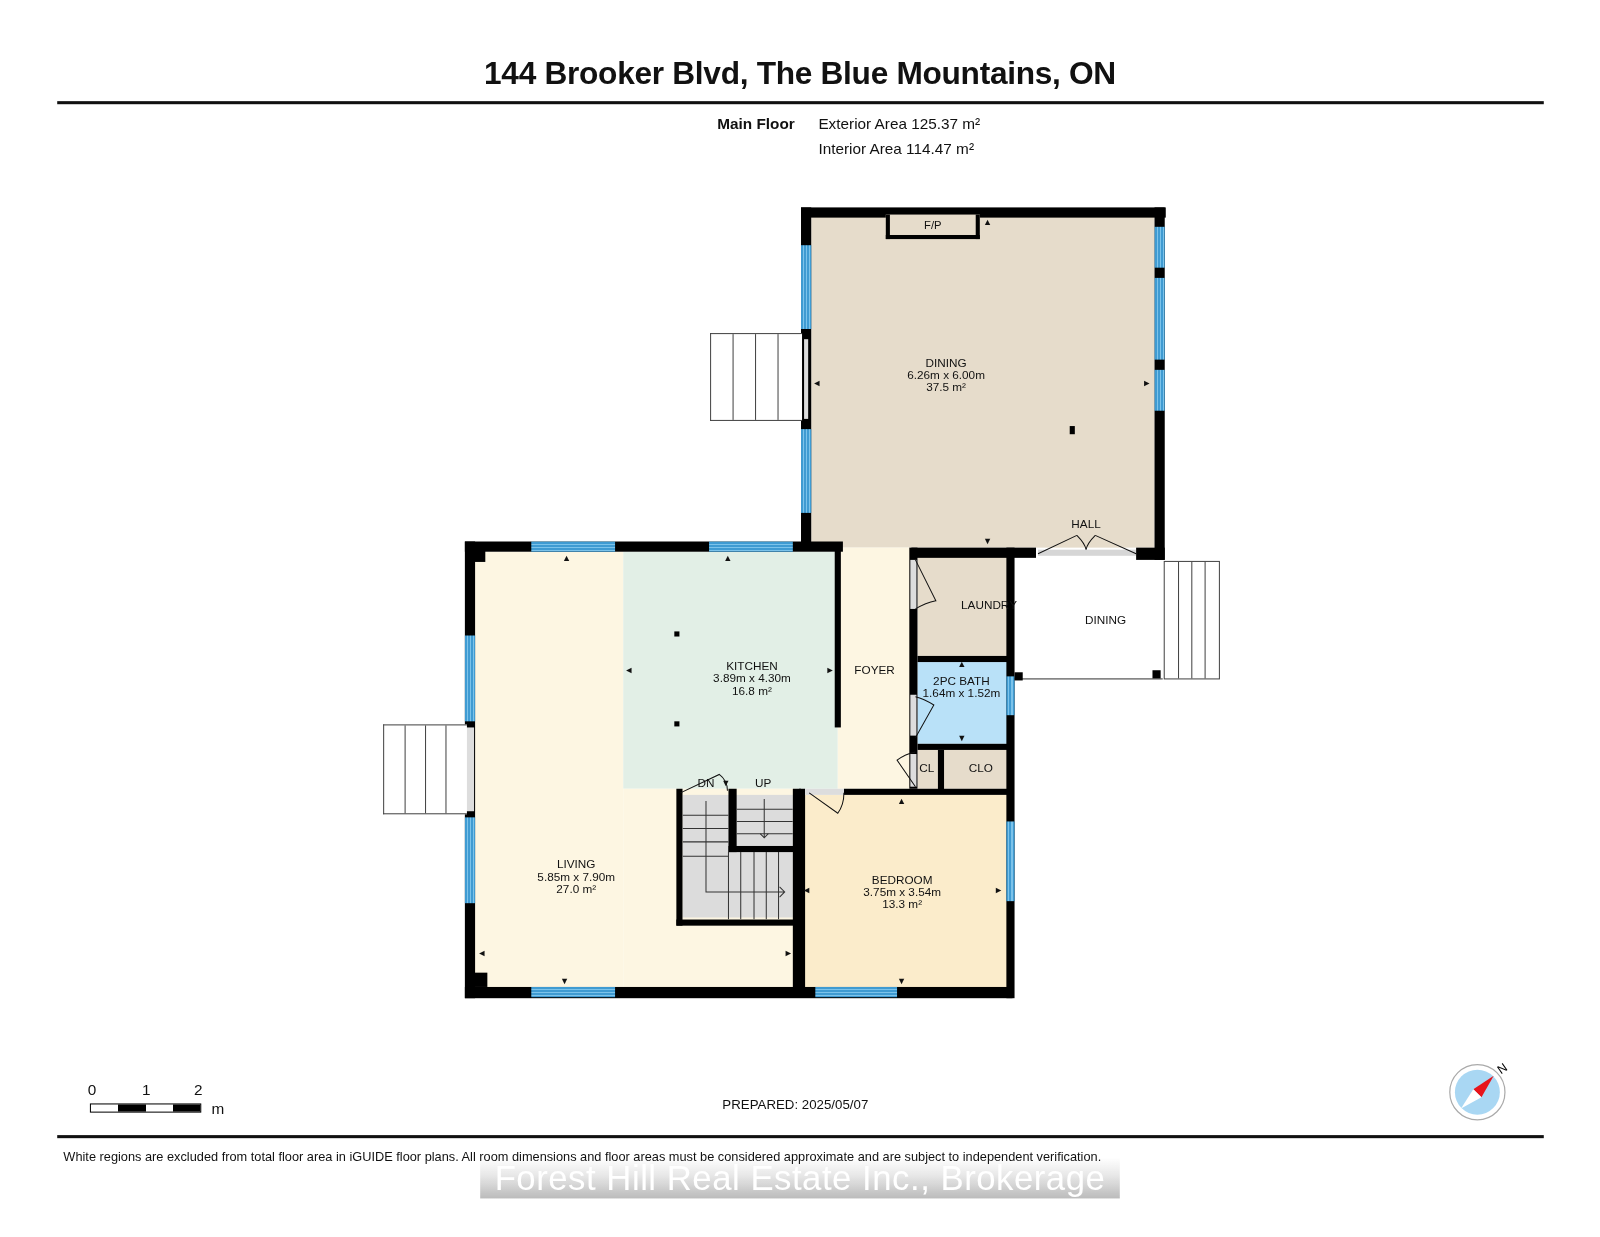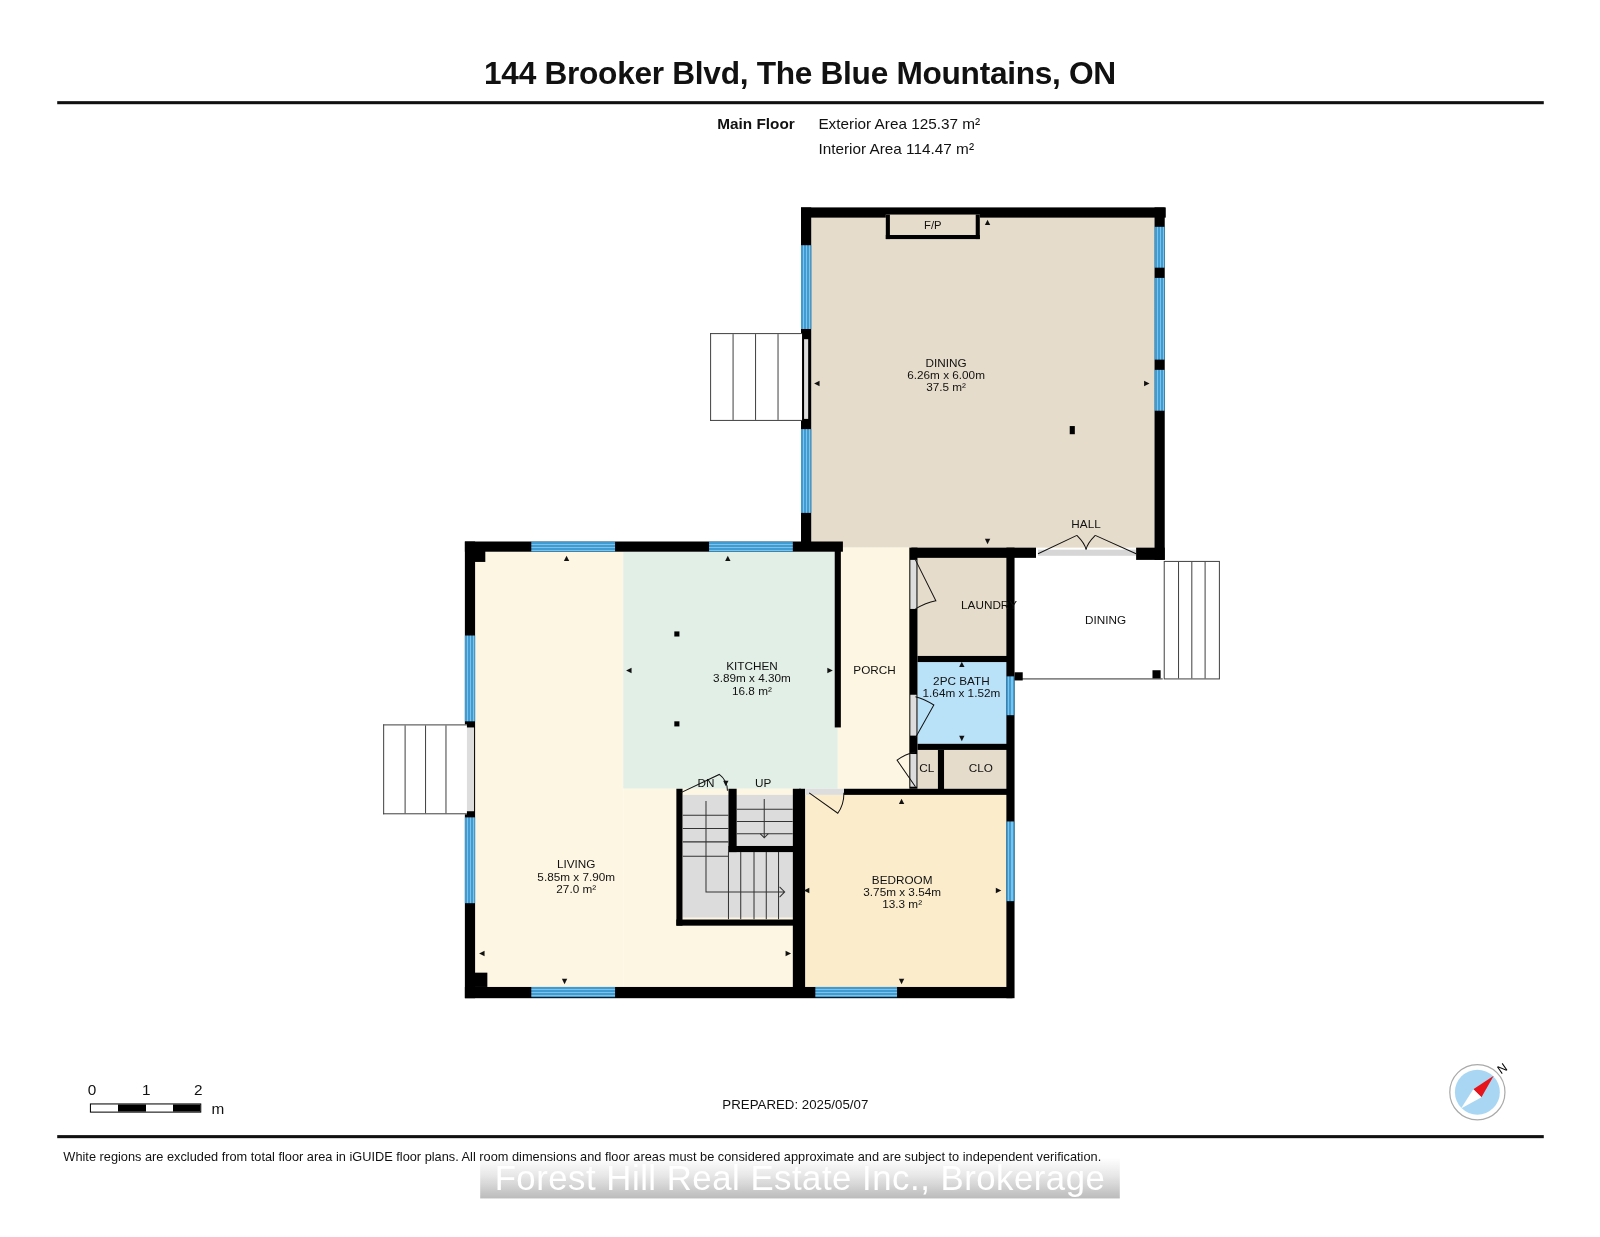--- a/index.html
+++ b/index.html
@@ -198,21 +198,21 @@
     <div class="lbl" style="left:883px;top:855px;">
       <div>BEDROOM</div>
       <div>3.75m x 3.54m</div>
       <div>13.3 m²</div>
     </div>
     <div class="lbl" style="left:941px;top:660px;">
       <div>2PC BATH</div>
       <div>1.64m x 1.52m</div>
     </div>
     <div class="lbl" style="left:968px;top:586px;">LAUNDRY</div>
-    <div class="lbl" style="left:856px;top:650px;">PORCH</div>
+    <div class="lbl" style="left:856px;top:650px;">FOYER</div>
     <div class="lbl" style="left:1082px;top:601px;">DINING</div>
     <div class="lbl" style="left:1063px;top:507px;">HALL</div>
     <div class="lbl" style="left:907px;top:746px;">CL</div>
     <div class="lbl" style="left:960px;top:746px;text-align:center;">CLO</div>
   </div>
 
   <div class="abs" style="left:86px;top:1058px;font-size:15px;">0</div>
   <div class="abs" style="left:139px;top:1058px;font-size:15px;">1</div>
   <div class="abs" style="left:190px;top:1058px;font-size:15px;">2</div>
   <div class="abs" style="left:88px;top:1080px;width:107px;height:7px;border:1px solid #000;background:linear-gradient(to right,#fff 0 25%,#000 25% 50%,#fff 50% 75%,#000 75% 100%);"></div>

